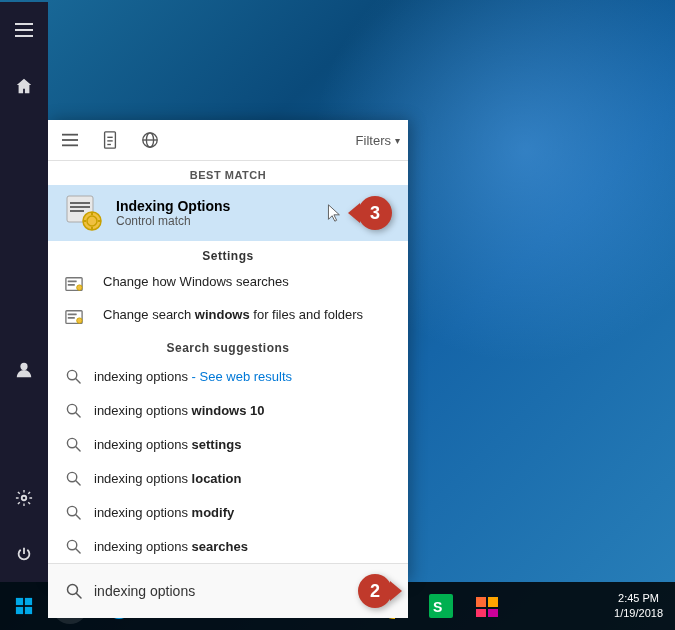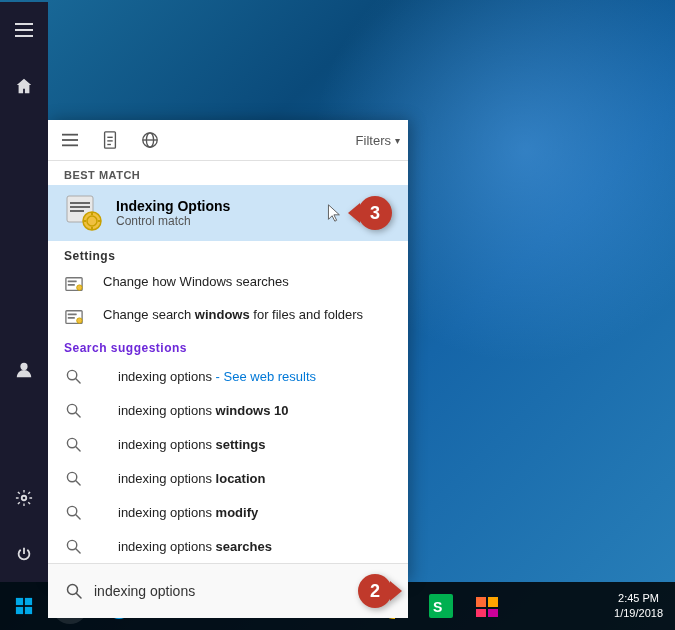--- a/index.html
+++ b/index.html
@@ -155,20 +155,21 @@
     }
 
     
     .search-section-label {
       font-size: 11px;
       font-weight: 600;
       color: #555;
       padding: 8px 16px 4px;
       text-transform: uppercase;
       letter-spacing: 0.5px;
+      text-align: center;
     }
 
     
     .best-match-item {
       display: flex;
       align-items: center;
       padding: 8px 16px;
       background: #cce4f7;
       cursor: pointer;
       position: relative;
@@ -278,21 +279,20 @@
       display: flex;
       align-items: center;
       justify-content: center;
       color: #666;
       flex-shrink: 0;
     }
 
     .suggestion-text {
       font-size: 13px;
       color: #222;
-      margin-left: 24px;
     }
 
     .suggestion-text .web-results {
       color: #0078d7;
       font-weight: normal;
     }
 
     
     .search-footer {
       margin-top: auto;
@@ -483,21 +483,21 @@
           <rect x="3" y="6" width="10" height="2" rx="0.5" fill="#777"></rect>
           <rect x="3" y="10" width="8" height="2" rx="0.5" fill="#777"></rect>
           <circle cx="16" cy="14" r="3" fill="#f0c040" stroke="#c8a000" stroke-width="1"></circle>
         </svg>
       </div>
       <div class="search-item-text">Change search <strong>windows</strong> for files and folders</div>
     </div>
   </div>
 
   <div>
-    <div class="search-section-label" style="color:#6d28d9; text-transform:none; font-size:12px; font-weight:600; padding:8px 16px 4px;">Search suggestions</div>
+    <div class="search-section-label" style="color:#404040; text-transform:none; font-size:12px; font-weight:600; padding:8px 16px 4px;">Search suggestions</div>
 
     <div class="suggestion-item">
       <div class="suggestion-icon">
         <svg width="15" height="15" viewBox="0 0 16 16" fill="none">
           <circle cx="6.5" cy="6.5" r="5" stroke="#666" stroke-width="1.5"></circle>
           <line x1="10.5" y1="10.5" x2="15" y2="15" stroke="#666" stroke-width="1.5" stroke-linecap="round"></line>
         </svg>
       </div>
       <div class="suggestion-text">
         indexing options<span class="web-results"> - See web results</span>

